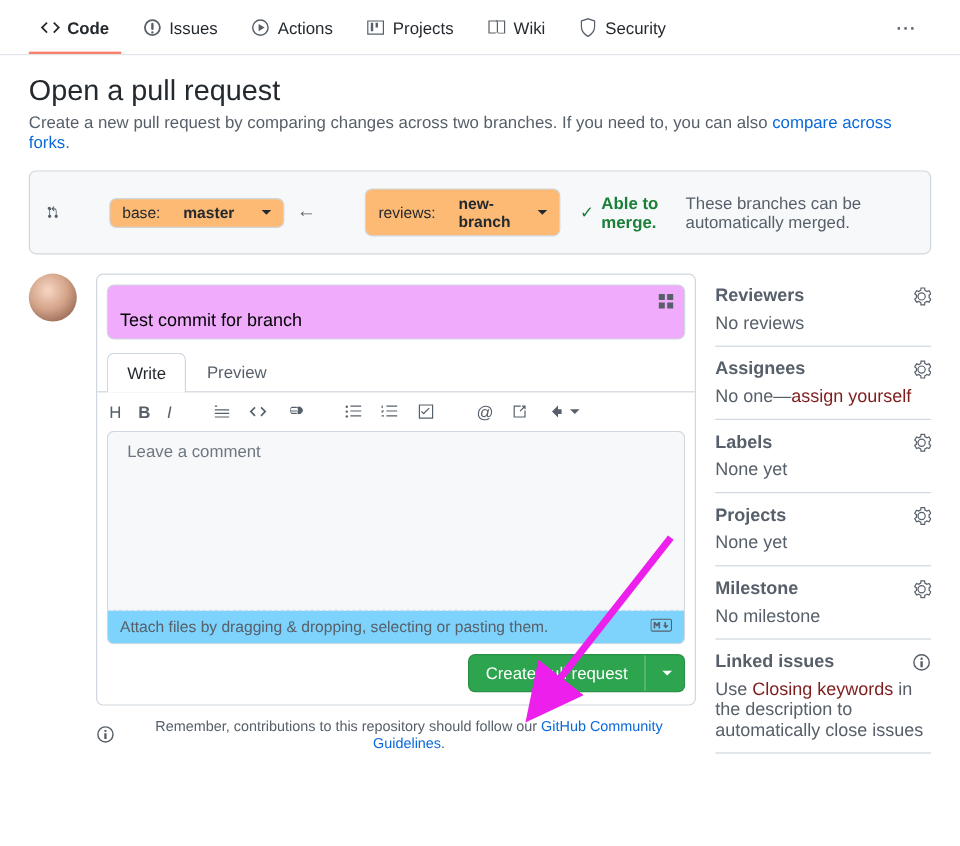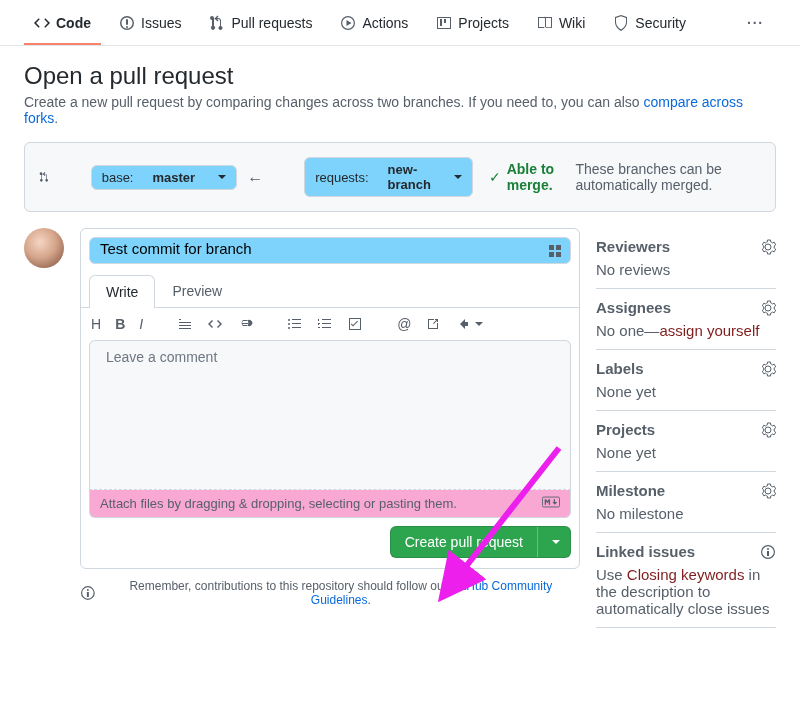--- a/index.html
+++ b/index.html
@@ -43,21 +43,21 @@
     background: #f6f8fa;
     border: 1px solid #d0d7de;
     border-radius: 6px;
     padding: 14px 14px;
     display: flex;
     align-items: center;
     gap: 10px;
     margin-bottom: 16px;
   }
   .branch-select {
-    background: #7dd3fc;
+    background: #fdba74;
     border: 1px solid #d0d7de;
     border-radius: 6px;
     padding: 4px 10px;
     font-size: 13px;
     display: flex;
     align-items: center;
     gap: 19px;
     cursor: pointer;
     margin-left: 31px;
   }
@@ -76,25 +76,25 @@
   .compose {
     flex: 1;
     border: 1px solid #d0d7de;
     border-radius: 6px;
     position: relative;
     min-width: 0;
   }
   .title-row { padding: 8px; }
   .title-input {
     width: 100%;
-    padding: 2px 34px 6px 10px;
+    padding: 21px 34px 6px 10px;
     font-size: 15px;
     border: 1px solid #d0d7de;
     border-radius: 6px;
-    background: #7dd3fc;
+    background: #f0abfc;
   }
   .title-wrap { position: relative; }
   .title-emoji { position: absolute; right: 8px; top: 6px; color: #57606a; }
   .tabs { display: flex; padding: 0 8px; gap: 0; margin-top: 2px;}
   .tab {
     padding: 8px 16px;
     font-size: 14px;
     cursor: pointer;
     border: 1px solid transparent;
     border-bottom: none;
@@ -123,21 +123,21 @@
     min-height: 150px;
     padding: 8px 16px;
     font-size: 14px;
     color: #6e7781;
   }
   .attach-row {
     margin: 0 8px 8px 8px;
     border: 1px solid #d0d7de;
     border-top: none;
     border-radius: 0 0 6px 6px;
-    background: #f9a8d4;
+    background: #7dd3fc;
     padding: 6px 10px;
     font-size: 13px;
     color: #57606a;
     display: flex;
     justify-content: space-between;
     align-items: center;
   }
   .submit-row { display: flex; justify-content: flex-end; padding: 0 8px 10px; }
   .btn-primary {
     display: flex;
@@ -191,26 +191,20 @@
     <span>Code</span>
   </div>
   <div class="nav-item">
     <svg class="ico" viewBox="0 0 16 16">
         <path d="M8 1a7 7 0 1 0 0 14A7 7 0 0 0 8 1zm0 12.5A5.5 5.5 0 1 1 8 2.5a5.5 5.5 0 0 1 0 11zM8 4a1 1 0 0 0-1 1v4a1 1 0 1 0 2 0V5a1 1 0 0 0-1-1zm0 7a1 1 0 1 0 0 2 1 1 0 0 0 0-2z"></path>
       </svg>
     <span>Issues</span>
   </div>
   <div class="nav-item">
     <svg class="ico" viewBox="0 0 16 16">
-        <path d="M5 3a2 2 0 1 0-2 2v6a2 2 0 1 0 2 0V5a2 2 0 0 0 0-2zm7 8V6a3 3 0 0 0-3-3H8l1.5-1.5L8.5.5 5.5 3.5l3 3 1-1L8 4h1a2 2 0 0 1 2 2v5a2 2 0 1 0 1 0z"></path>
-      </svg>
-    <span>Pull requests</span>
-  </div>
-  <div class="nav-item">
-    <svg class="ico" viewBox="0 0 16 16">
         <path d="M8 1a7 7 0 1 0 0 14A7 7 0 0 0 8 1zm0 12.8A5.8 5.8 0 1 1 8 2.2a5.8 5.8 0 0 1 0 11.6zM6.5 5v6l5-3-5-3z"></path>
       </svg>
     <span>Actions</span>
   </div>
   <div class="nav-item">
     <svg class="ico" viewBox="0 0 16 16">
         <path d="M1 2h14v12H1V2zm1 1v10h12V3H2zm2 1h2v7H4V4zm4 0h2v4H8V4z"></path>
       </svg>
     <span>Projects</span>
   </div>
@@ -238,21 +232,21 @@
   <div class="branch-box">
     <svg class="ico" viewBox="0 0 16 16" fill="#57606a">
         <path d="M5 3a2 2 0 1 0-2 2v6a2 2 0 1 0 1 0V5h1a2 2 0 0 0 0-2zm7 8V6a3 3 0 0 0-3-3H8l1.5-1.5L8.5.5 5.5 3.5l3 3 1-1L8 4h1a2 2 0 0 1 2 2v5a2 2 0 1 0 1 0z"></path>
       </svg>
     <div class="branch-select caret-down">
       <span>base: </span>
         <b>master</b>
     </div>
     <span class="arrow-left">←</span>
     <div class="branch-select caret-down">
-      <span>requests: </span>
+      <span>reviews: </span>
         <b>new-branch</b>
     </div>
     <div class="merge-status">
       <span class="check">✓</span>
       <b>Able to merge.</b>
       <span class="msg">These branches can be automatically merged.</span>
     </div>
   </div>
 
   <div class="body-row">

